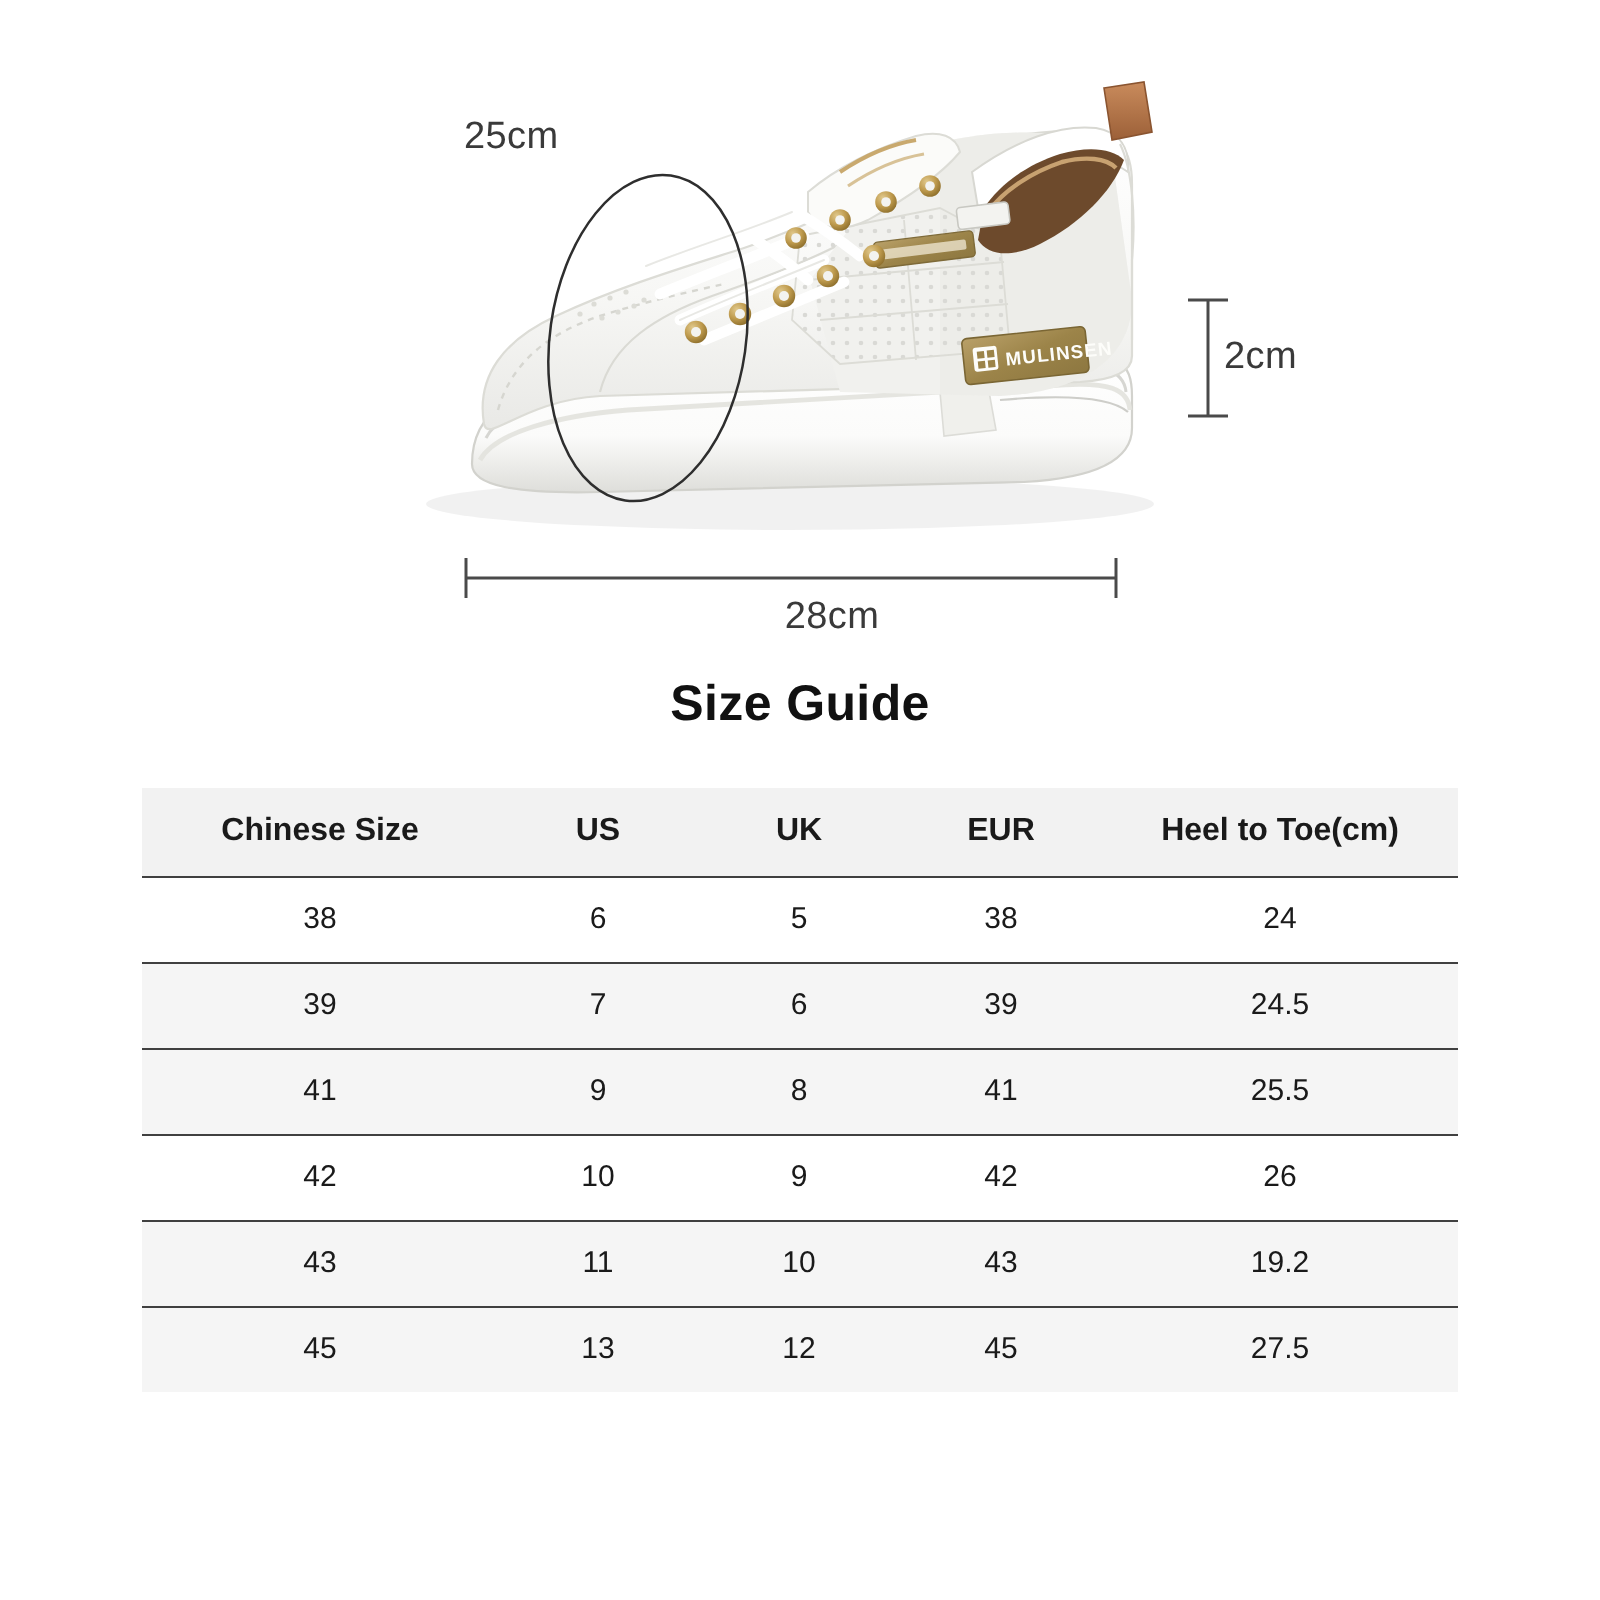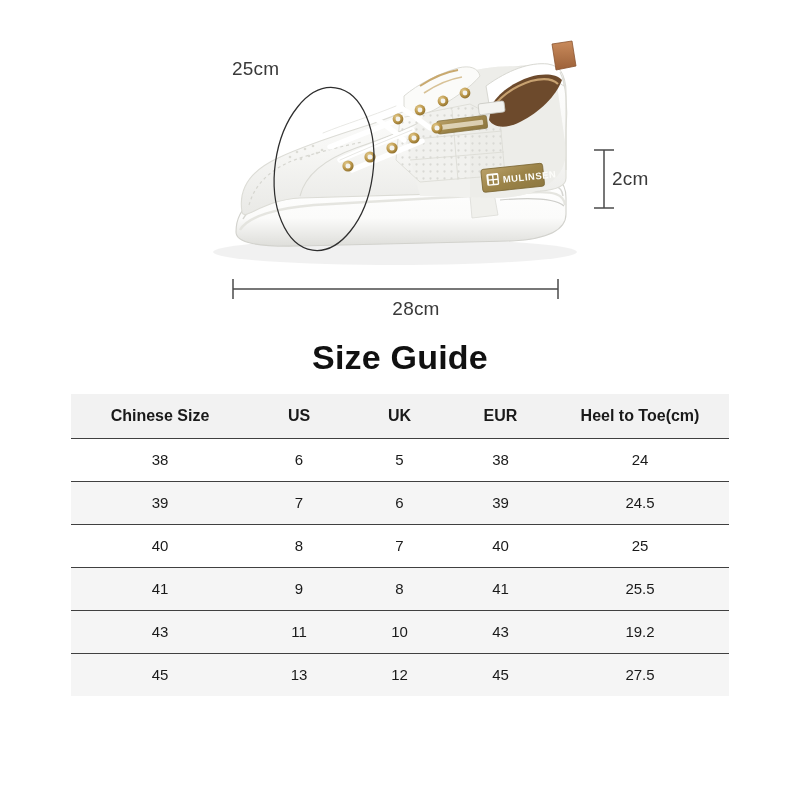--- a/index.html
+++ b/index.html
@@ -34,21 +34,21 @@
   }
   #label-girth  { left: 232px; top: 58px; }
   #label-height { left: 612px; top: 168px; }
   #label-length { left: 0; top: 298px; width: 800px; text-align: center; padding-left: 32px; }
 
   
   #size-guide-title {
     position: absolute;
     left: 0; top: 338px; width: 800px;
     text-align: center;
-    font-size: 34px;
+    font-size: 25px;
     font-weight: bold;
     color: #111111;
     letter-spacing: .2px;
   }
 
   
   #size-table {
     position: absolute;
     left: 71px; top: 394px;
     width: 658px;
@@ -324,34 +324,34 @@
           <td>38</td>
           <td>24</td>
         </tr>
         <tr class="odd">
           <td>39</td>
           <td>7</td>
           <td>6</td>
           <td>39</td>
           <td>24.5</td>
         </tr>
-        <tr class="even">
-          <td>40</td>
-          <td>8</td>
-          <td>7</td>
-          <td>40</td>
-          <td>25</td>
-        </tr>
         <tr class="odd">
           <td>41</td>
           <td>9</td>
           <td>8</td>
           <td>41</td>
           <td>25.5</td>
         </tr>
+        <tr class="even">
+          <td>42</td>
+          <td>10</td>
+          <td>9</td>
+          <td>42</td>
+          <td>26</td>
+        </tr>
         <tr class="odd">
           <td>43</td>
           <td>11</td>
           <td>10</td>
           <td>43</td>
           <td>19.2</td>
         </tr>
         <tr class="odd">
           <td>45</td>
           <td>13</td>

